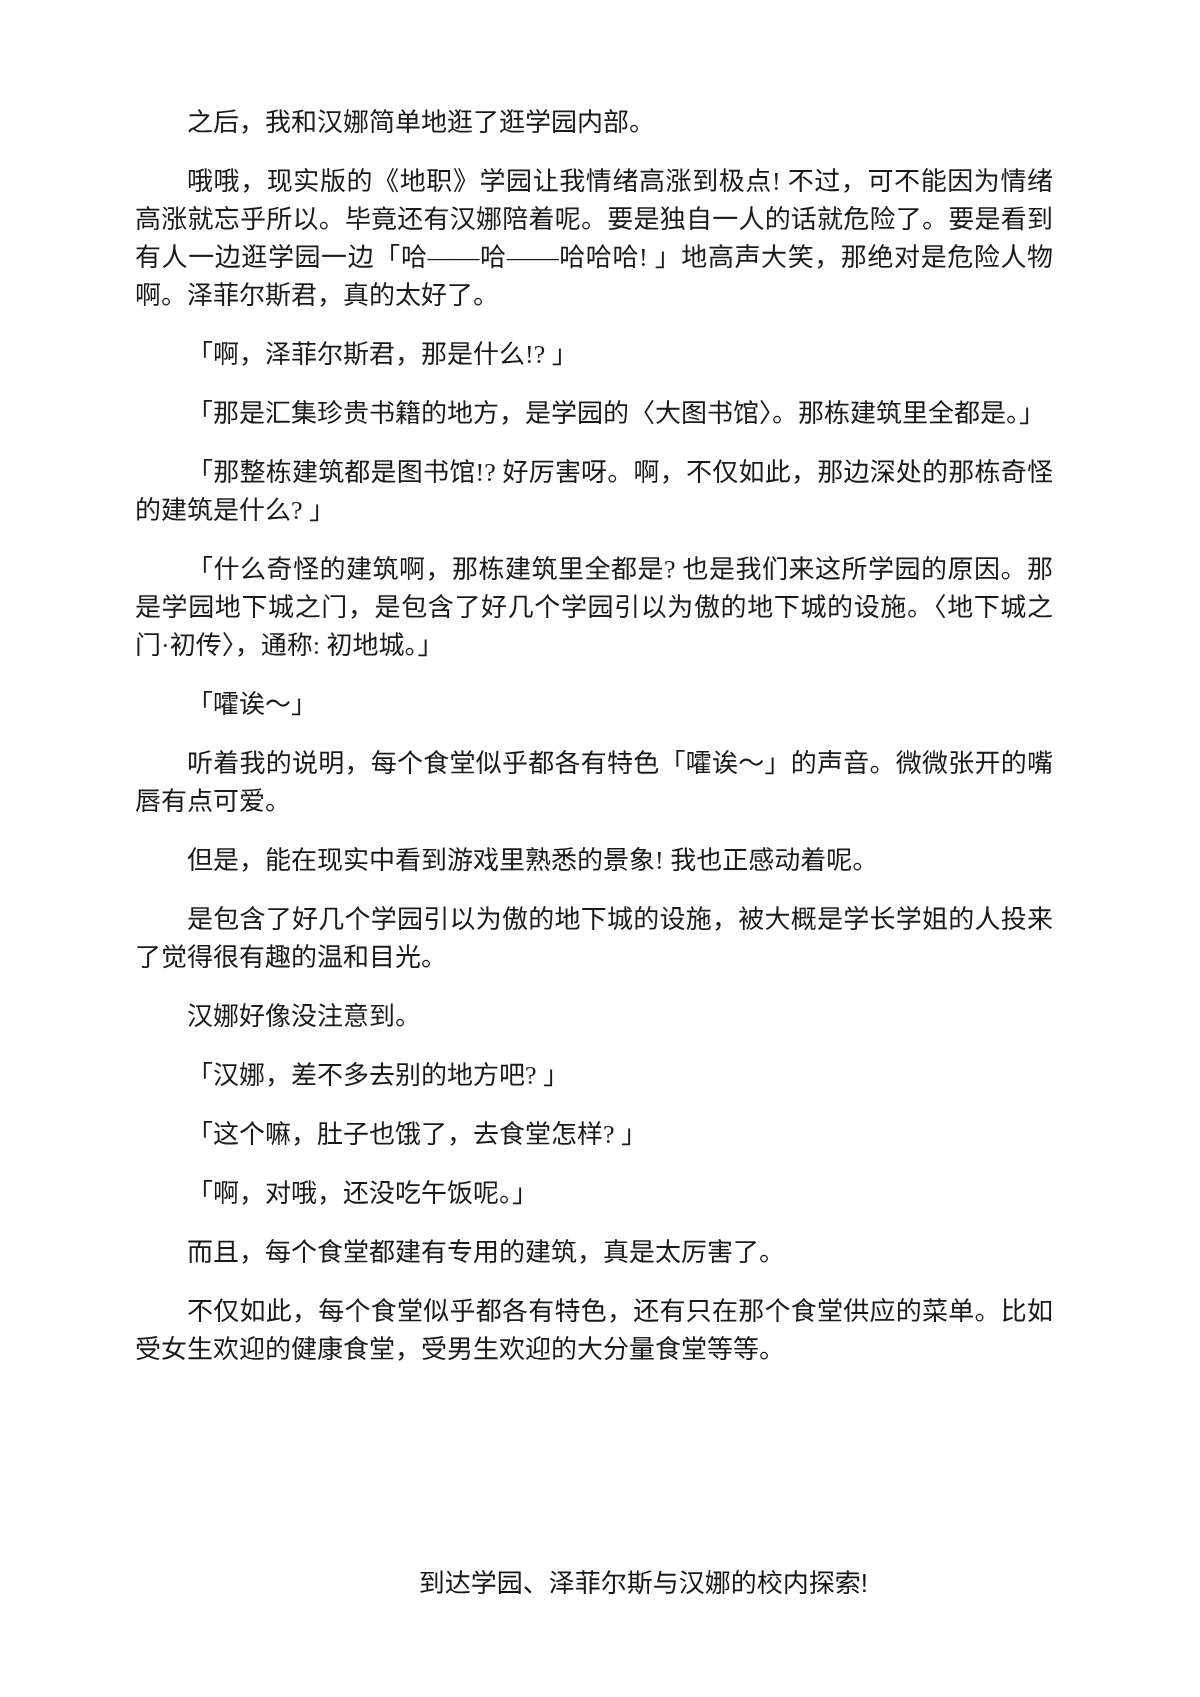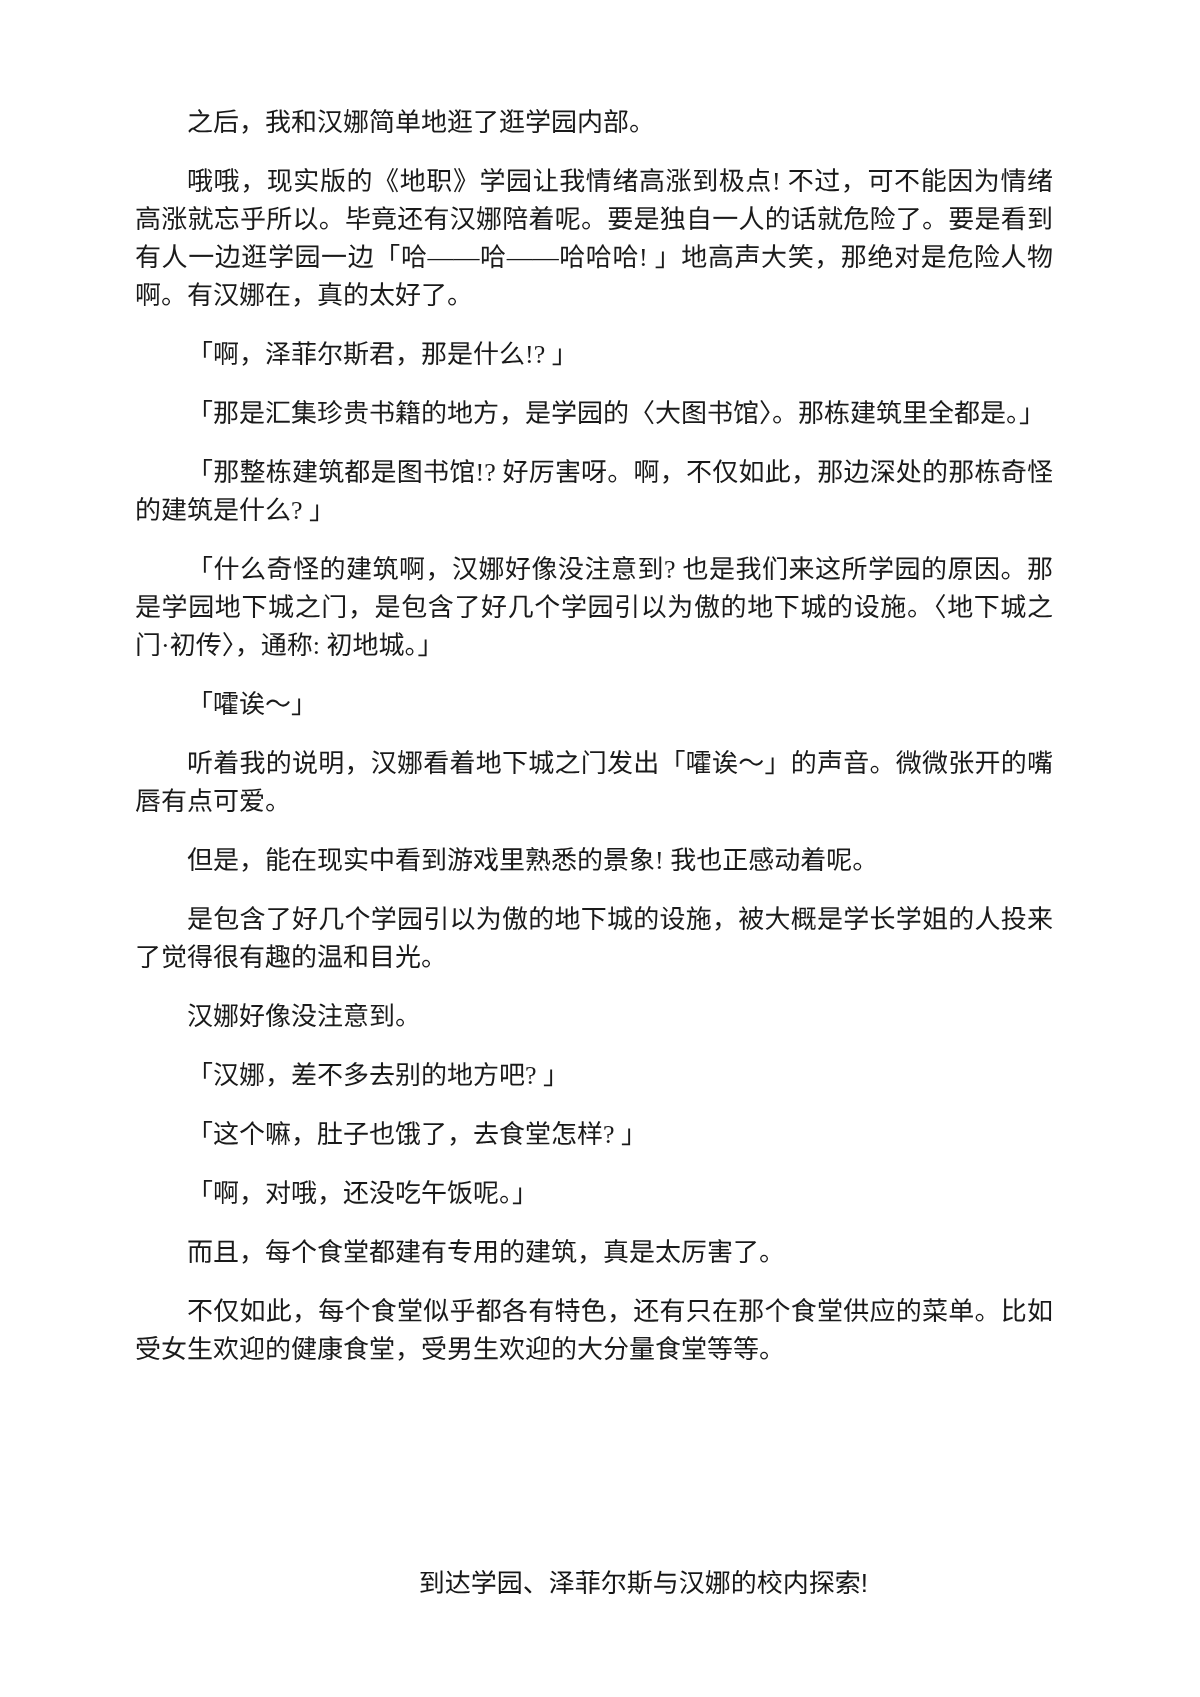--- a/index.html
+++ b/index.html
@@ -44,27 +44,27 @@
   }
 </style>
 </head>
 <body>
 
 <div class="page">
 
   <main class="text-block">
 
   <p class="para">之后，我和汉娜简单地逛了逛学园内部。</p>
-      <p class="para">哦哦，现实版的《地职》学园让我情绪高涨到极点! 不过，可不能因为情绪高涨就忘乎所以。毕竟还有汉娜陪着呢。要是独自一人的话就危险了。要是看到有人一边逛学园一边「哈——哈——哈哈哈! 」地高声大笑，那绝对是危险人物啊。有汉娜在，真的太好了。</p>
+      <p class="para">哦哦，现实版的《地职》学园让我情绪高涨到极点! 不过，可不能因为情绪高涨就忘乎所以。毕竟还有汉娜陪着呢。要是独自一人的话就危险了。要是看到有人一边逛学园一边「哈——哈——哈哈哈! 」地高声大笑，那绝对是危险人物啊。泽菲尔斯君，真的太好了。</p>
       <p class="para">「啊，泽菲尔斯君，那是什么!? 」</p>
       <p class="para">「那是汇集珍贵书籍的地方，是学园的〈大图书馆〉。那栋建筑里全都是。」</p>
       <p class="para">「那整栋建筑都是图书馆!? 好厉害呀。啊，不仅如此，那边深处的那栋奇怪的建筑是什么? 」</p>
-      <p class="para">「什么奇怪的建筑啊，汉娜好像没注意到? 也是我们来这所学园的原因。那是学园地下城之门，是包含了好几个学园引以为傲的地下城的设施。〈地下城之门·初传〉，通称: 初地城。」</p>
+      <p class="para">「什么奇怪的建筑啊，那栋建筑里全都是? 也是我们来这所学园的原因。那是学园地下城之门，是包含了好几个学园引以为傲的地下城的设施。〈地下城之门·初传〉，通称: 初地城。」</p>
       <p class="para">「嚯诶～」</p>
-      <p class="para">听着我的说明，汉娜看着地下城之门发出「嚯诶～」的声音。微微张开的嘴唇有点可爱。</p>
+      <p class="para">听着我的说明，每个食堂似乎都各有特色「嚯诶～」的声音。微微张开的嘴唇有点可爱。</p>
       <p class="para">但是，能在现实中看到游戏里熟悉的景象! 我也正感动着呢。</p>
       <p class="para">是包含了好几个学园引以为傲的地下城的设施，被大概是学长学姐的人投来了觉得很有趣的温和目光。</p>
       <p class="para">汉娜好像没注意到。</p>
       <p class="para">「汉娜，差不多去别的地方吧? 」</p>
       <p class="para">「这个嘛，肚子也饿了，去食堂怎样? 」</p>
       <p class="para">「啊，对哦，还没吃午饭呢。」</p>
       <p class="para">而且，每个食堂都建有专用的建筑，真是太厉害了。</p>
       <p class="para">不仅如此，每个食堂似乎都各有特色，还有只在那个食堂供应的菜单。比如受女生欢迎的健康食堂，受男生欢迎的大分量食堂等等。</p>
     </main>
 

